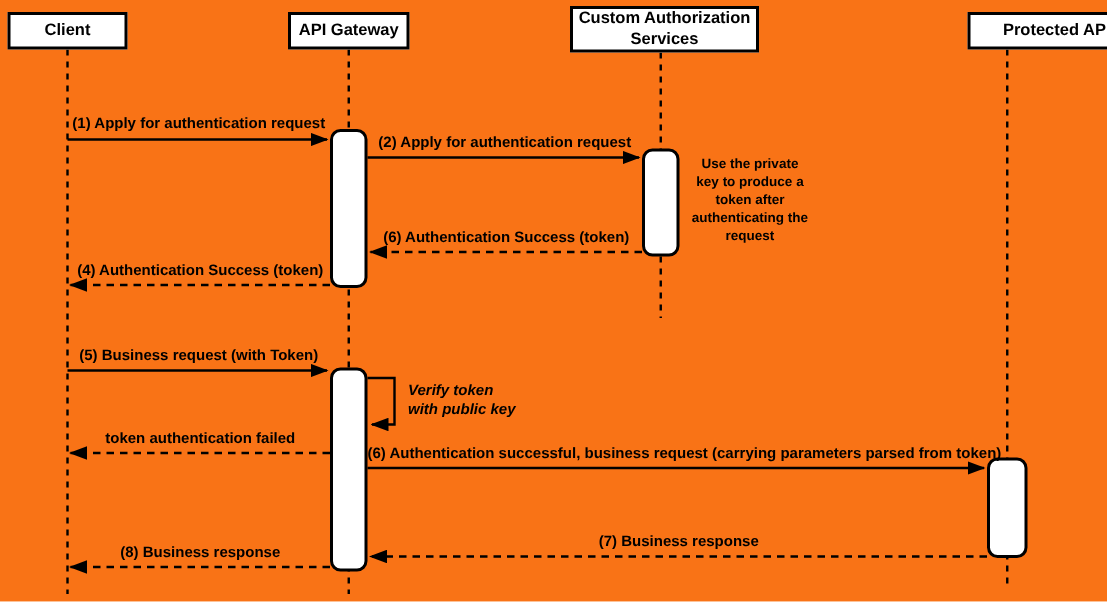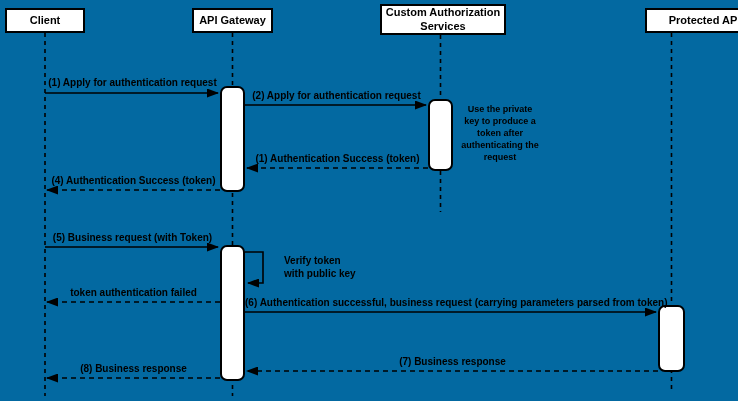--- a/index.html
+++ b/index.html
@@ -1,20 +1,20 @@
 <!DOCTYPE html>
 <html><head>
 <meta charset="utf-8">
 <style>
   html, body { margin: 0; padding: 0; background: #ffffff; }
   #canvas {
     position: relative;
     width: 738px;
     height: 401px;
-    background: #0369a1;
+    background: #f97316;
     font-family: "Liberation Sans", sans-serif;
     overflow: hidden;
   }
   svg.layer {
     position: absolute;
     left: 0; top: 0;
     width: 738px; height: 401px;
     pointer-events: none;
   }
   #lifelines { z-index: 0; }
@@ -109,24 +109,24 @@
     <line x1="45" y1="247" x2="218" y2="247" stroke="#000000" stroke-width="1.6" marker-end="url(#ah)"></line>
     <path d="M245,252 L263,252 L263,283 L248,283" fill="none" stroke="#000000" stroke-width="1.6" marker-end="url(#ah)"></path>
     <line x1="220" y1="302" x2="47" y2="302" stroke="#000000" stroke-width="1.6" stroke-dasharray="5,4" marker-end="url(#ah)"></line>
     <line x1="245" y1="312" x2="656" y2="312" stroke="#000000" stroke-width="1.6" marker-end="url(#ah)"></line>
     <line x1="658" y1="371" x2="247" y2="371" stroke="#000000" stroke-width="1.6" stroke-dasharray="5,4" marker-end="url(#ah)"></line>
     <line x1="220" y1="378" x2="47" y2="378" stroke="#000000" stroke-width="1.6" stroke-dasharray="5,4" marker-end="url(#ah)"></line>
   </svg>
 
   <div class="msg-label" style="left:45px; top:77px; width:175px;">(1) Apply for authentication request</div>
   <div class="msg-label" style="left:245px; top:90px; width:183px;">(2) Apply for authentication request</div>
-  <div class="msg-label" style="left:247px; top:153px; width:181px;">(1) Authentication Success (token)</div>
+  <div class="msg-label" style="left:247px; top:153px; width:181px;">(6) Authentication Success (token)</div>
   <div class="msg-label" style="left:47px; top:175px; width:173px;">(4) Authentication Success (token)</div>
   <div class="msg-label" style="left:45px; top:232px; width:175px;">(5) Business request (with Token)</div>
-  <div class="msg-label wrap" style="left:284px; top:255px; width:74px;">Verify token with public key</div>
+  <div class="msg-label wrap" style="left:272px; top:255px; width:74px;font-style:italic;">Verify token with public key</div>
   <div class="msg-label" style="left:47px; top:287px; width:173px;">token authentication failed</div>
   <div class="msg-label" style="left:245px; top:297px; width:413px;">(6) Authentication successful, business request (carrying parameters parsed from token)</div>
   <div class="msg-label" style="left:247px; top:356px; width:411px;">(7) Business response</div>
   <div class="msg-label" style="left:47px; top:363px; width:173px;">(8) Business response</div>
 
   <div class="note-label" style="left:459px; top:104px; width:82px;">Use the private key to produce a token after authenticating the request</div>
 
 </div>
 
 </body></html>

